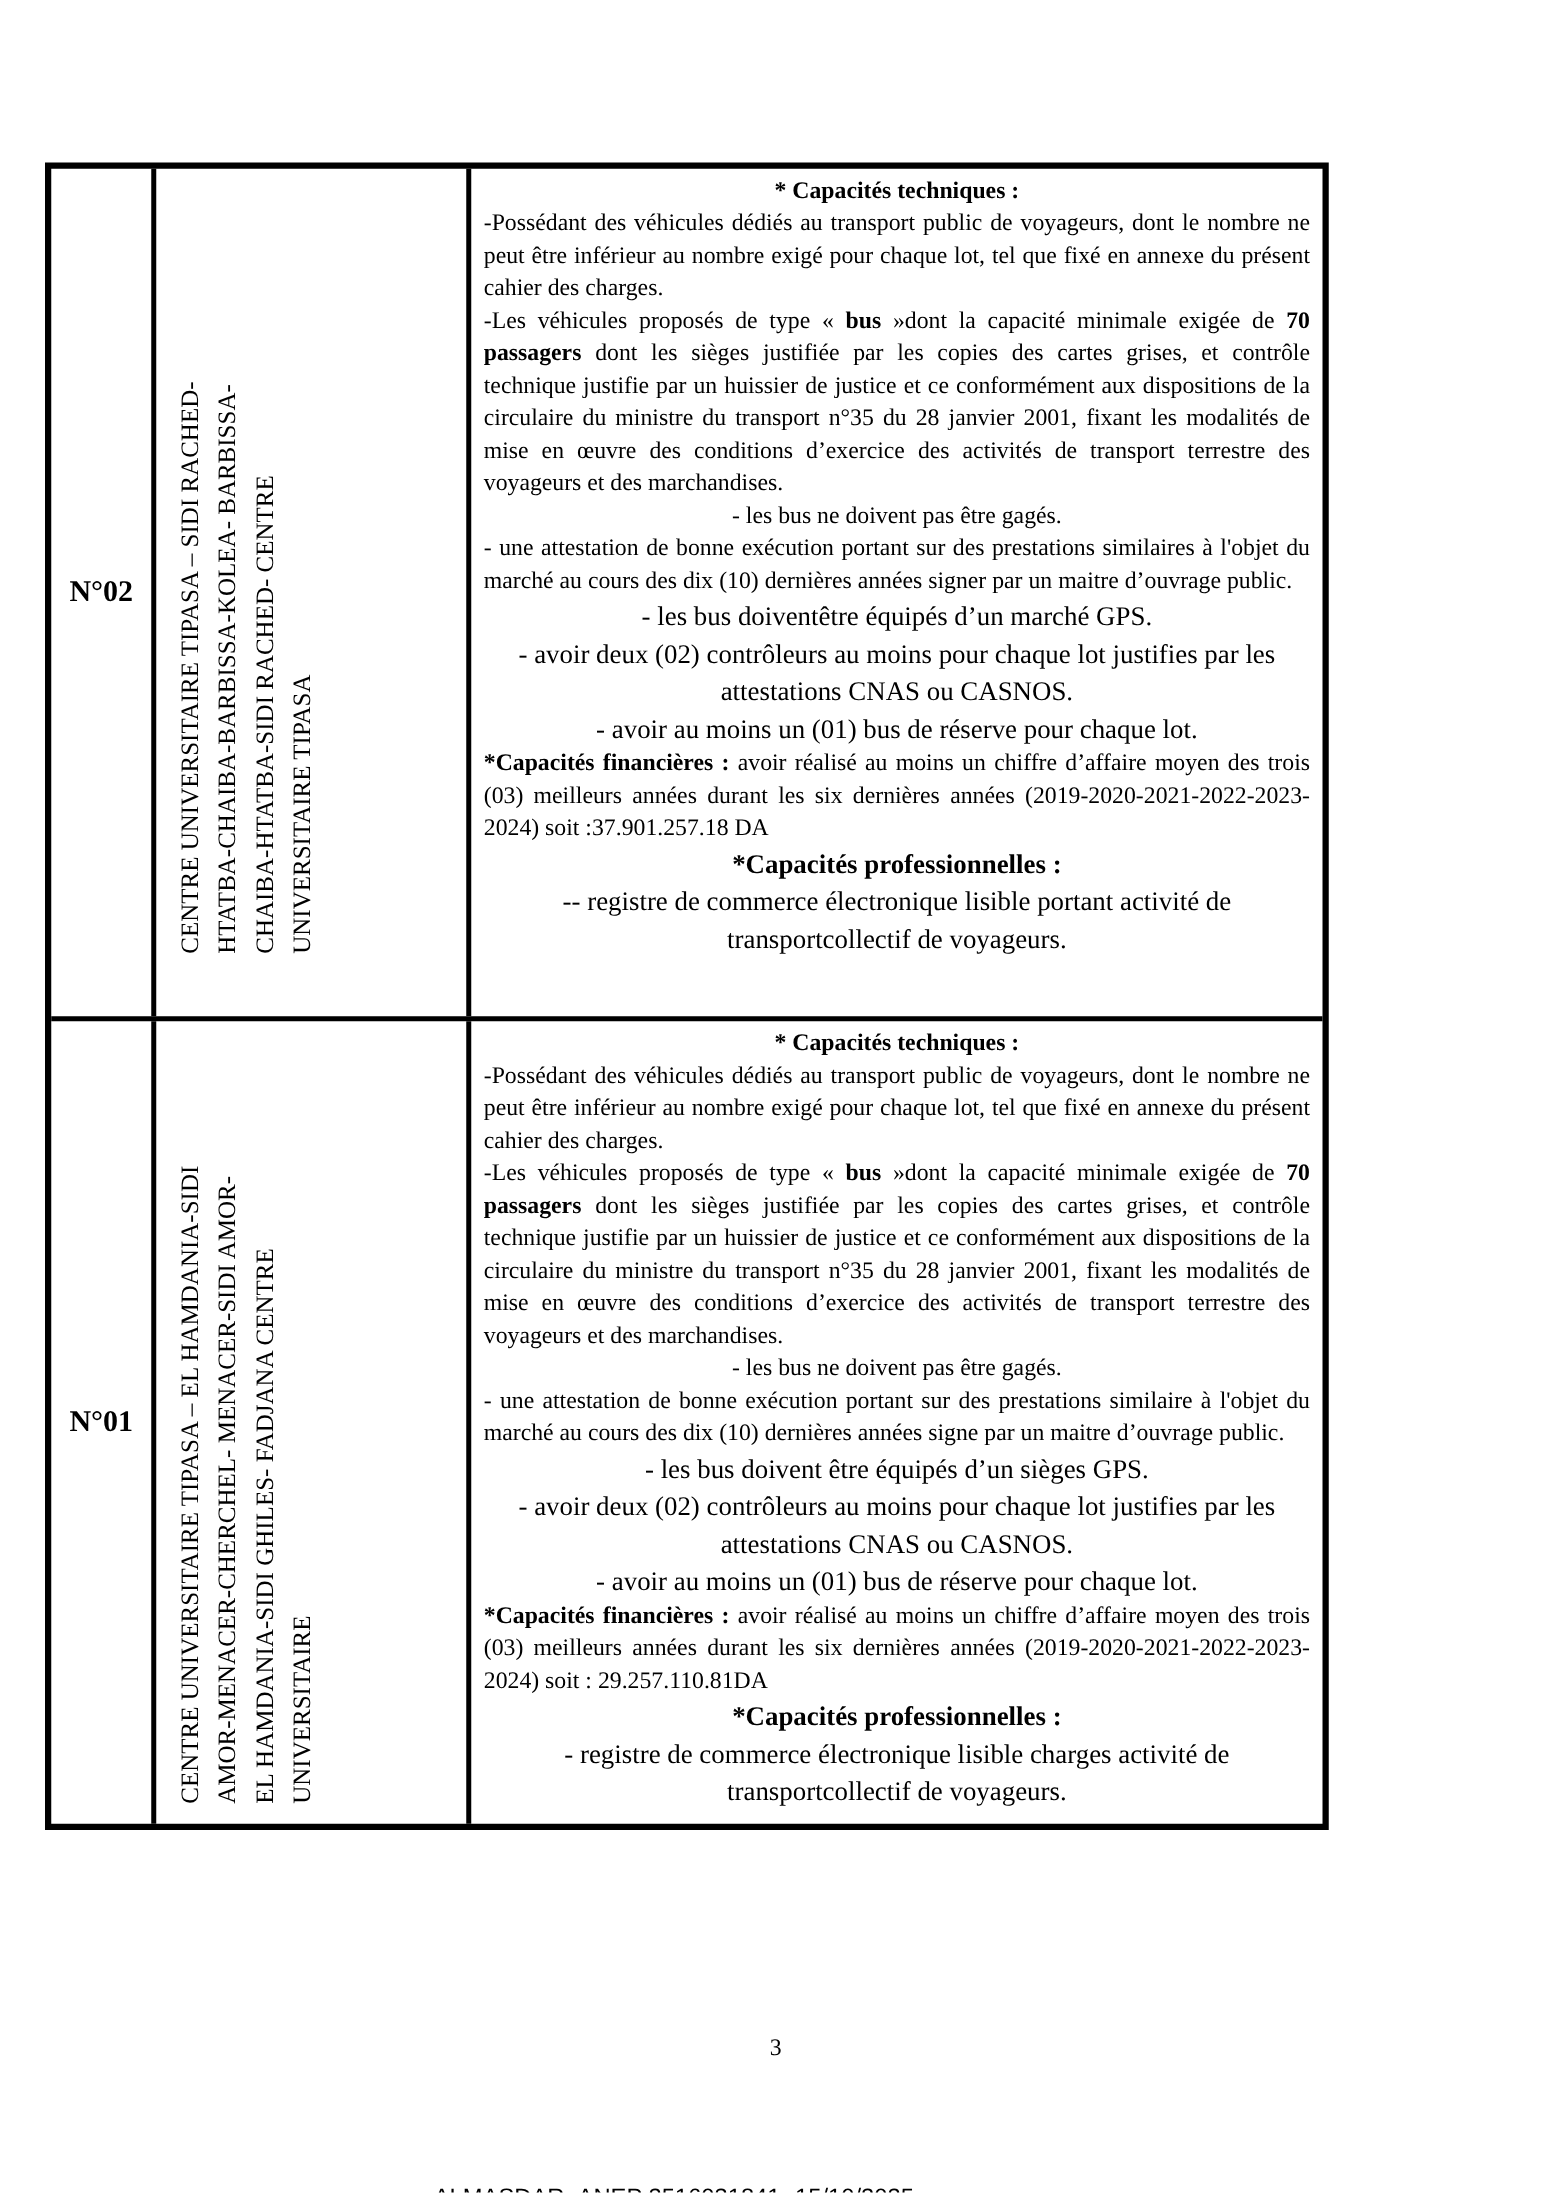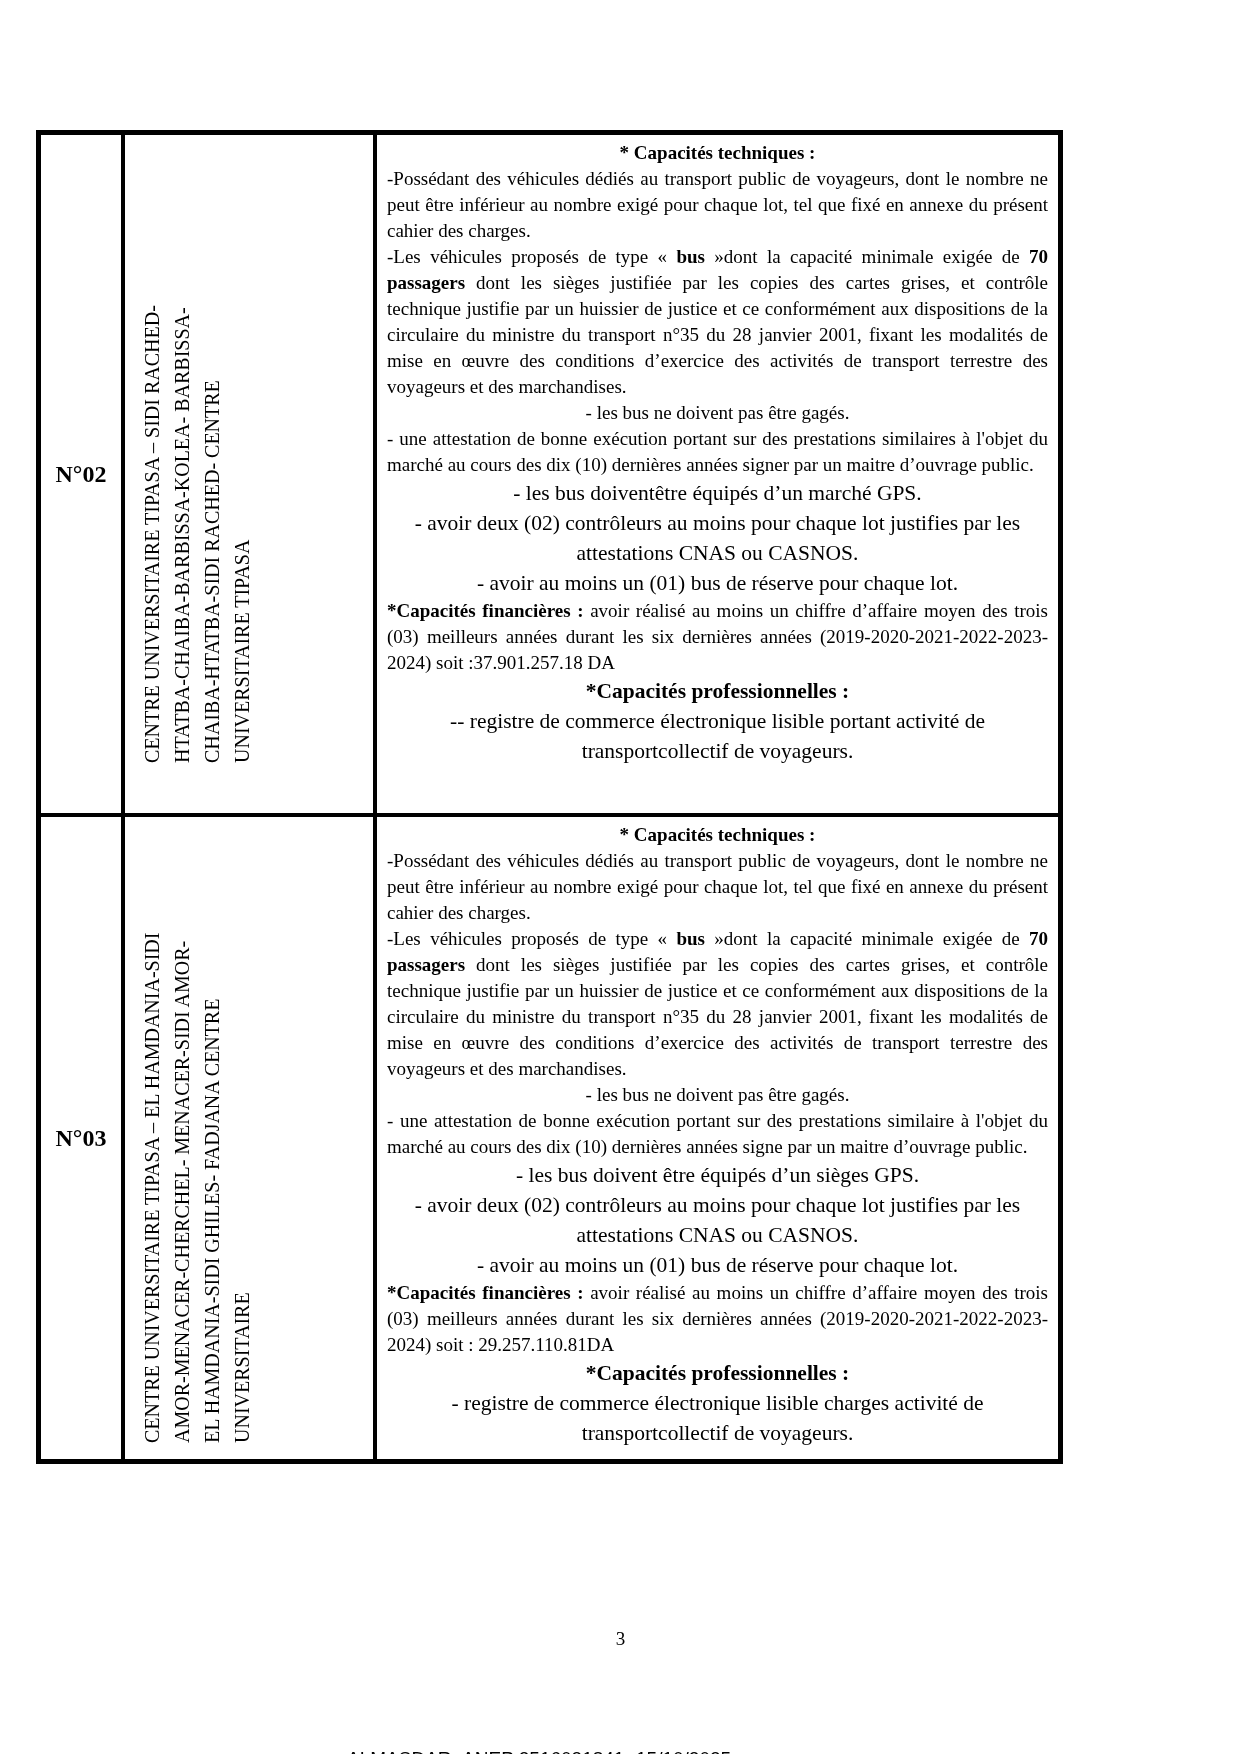--- a/index.html
+++ b/index.html
@@ -72,21 +72,21 @@
         <p class="p large"><span>- avoir deux (02) contrôleurs au moins pour chaque lot justifies par les attestations CNAS ou CASNOS.</span></p>
         <p class="p large"><span>- avoir au moins un (01) bus de réserve pour chaque lot.</span></p>
         <p class="p justify"><span class="b">*Capacités financières :</span><span> avoir réalisé au moins un chiffre d’affaire moyen des trois (03) meilleurs années durant les six dernières années (2019-2020-2021-2022-2023-2024) soit :37.901.257.18 DA</span></p>
         <p class="p large"><span class="b">*Capacités professionnelles :</span></p>
         <p class="p large"><span>-- registre de commerce électronique lisible portant activité de transportcollectif de voyageurs.</span></p>
       </div>
   </div>
 
   <div class="trow r1">
     <div class="cell lot-cell">
-      <span class="lot">N°03</span>
+      <span class="lot">N°01</span>
     </div>
     <div class="cell route-cell">
       <div class="route-text">
           <div class="route-line">CENTRE UNIVERSITAIRE TIPASA – EL HAMDANIA-SIDI</div>
           <div class="route-line">AMOR-MENACER-CHERCHEL- MENACER-SIDI AMOR-</div>
           <div class="route-line">EL HAMDANIA-SIDI GHILES- FADJANA CENTRE</div>
           <div class="route-line">UNIVERSITAIRE</div>
         </div>
     </div>
     <div class="cell text-cell">

